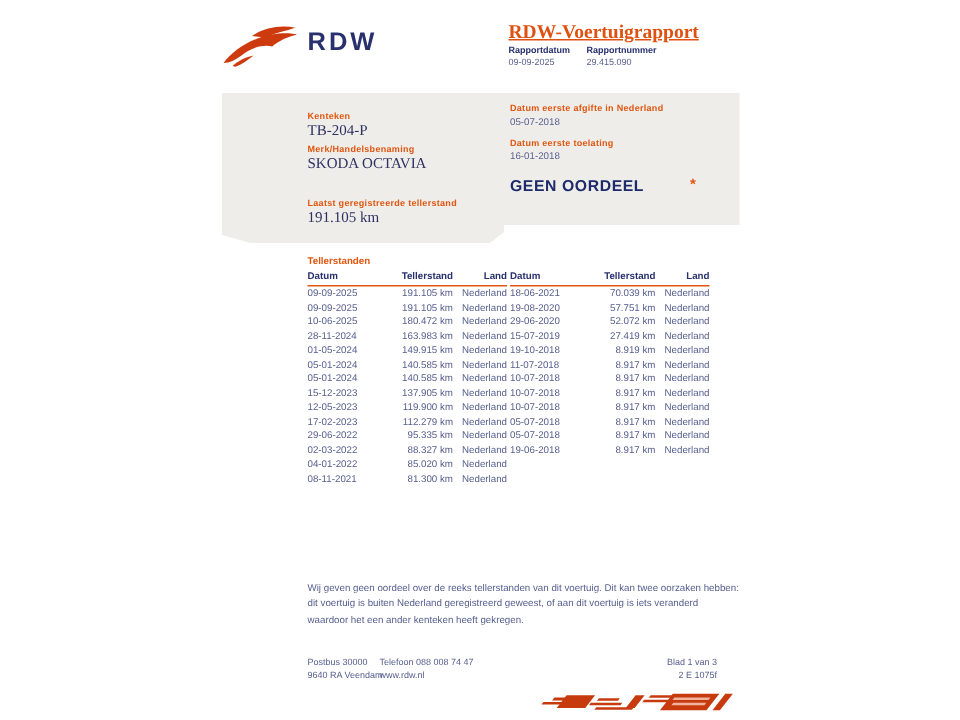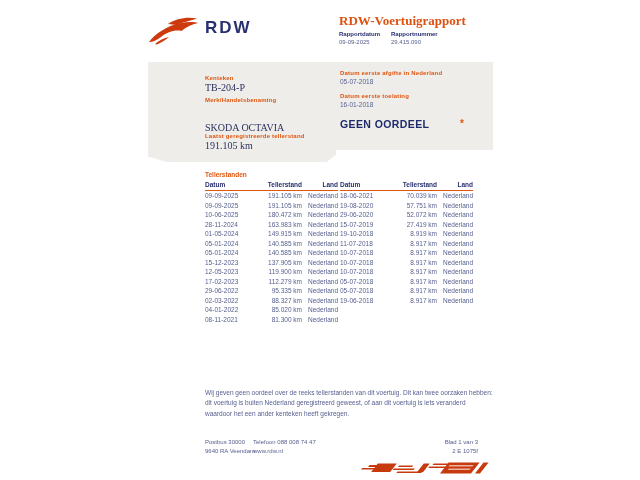--- a/index.html
+++ b/index.html
@@ -2,21 +2,21 @@
 <html><head>
 <meta charset="utf-8">
 <style>
   html,body{margin:0;padding:0;background:#ffffff;}
   .page{position:relative;width:640px;height:480px;background:#ffffff;overflow:hidden;
         font-family:"Liberation Sans",sans-serif;color:#2c3368;}
   .abs{position:absolute;}
 
   
   .wordmark{font-size:17px;font-weight:bold;color:#28306e;letter-spacing:2px;}
-  .doc-title{font-family:"Liberation Serif",serif;font-size:13px;font-weight:bold;color:#df5110;}
+  .doc-title{font-family:"Liberation Serif",serif;font-size:13px;font-weight:bold;color:#df5110;text-decoration:underline;}
   .tiny-label{font-size:6px;font-weight:bold;color:#28306e;}
   .tiny-value{font-size:6px;color:#5a6191;}
 
   
   .panel{background:#eeedea;}
   .panel-tab{background:#eeedea;clip-path:polygon(0 0,100% 0,100% 40%,95% 100%,10% 100%,0 55%);}
   .o-label{font-size:6px;font-weight:bold;color:#e0560f;letter-spacing:.2px;}
   .serif-value{font-family:"Liberation Serif",serif;font-size:10px;color:#2c3160;}
   .verdict{font-size:10.5px;font-weight:bold;color:#1d2a6b;letter-spacing:.4px;}
   .star{font-size:10px;font-weight:bold;color:#e0560f;}
@@ -59,21 +59,21 @@
   <div class="abs tiny-value" style="left:339px;top:39px;">09-09-2025</div>
   <div class="abs tiny-label" style="left:391px;top:31px;">Rapportnummer</div>
   <div class="abs tiny-value" style="left:391px;top:39px;">29.415.090</div>
 
   <div class="abs panel" style="left:148px;top:62px;width:345px;height:88px;"></div>
   <div class="abs panel-tab" style="left:148px;top:150px;width:188px;height:12px;"></div>
 
   <div class="abs o-label" style="left:205px;top:75px;">Kenteken</div>
   <div class="abs serif-value" style="left:205px;top:82px;">TB-204-P</div>
   <div class="abs o-label" style="left:205px;top:97px;">Merk/Handelsbenaming</div>
-  <div class="abs serif-value" style="left:205px;top:122px;">SKODA OCTAVIA</div>
+  <div class="abs serif-value" style="left:205px;top:104px;">SKODA OCTAVIA</div>
   <div class="abs o-label" style="left:205px;top:133px;">Laatst geregistreerde tellerstand</div>
   <div class="abs serif-value" style="left:205px;top:140px;">191.105 km</div>
 
   <div class="abs o-label" style="left:340px;top:70px;">Datum eerste afgifte in Nederland</div>
   <div class="abs tiny-value" style="left:340px;top:78px;font-size:6.5px;">05-07-2018</div>
   <div class="abs o-label" style="left:340px;top:93px;">Datum eerste toelating</div>
   <div class="abs tiny-value" style="left:340px;top:101px;font-size:6.5px;">16-01-2018</div>
   <div class="abs verdict" style="left:340px;top:118px;">GEEN OORDEEL</div>
   <div class="abs star" style="left:460px;top:118px;">*</div>
 

